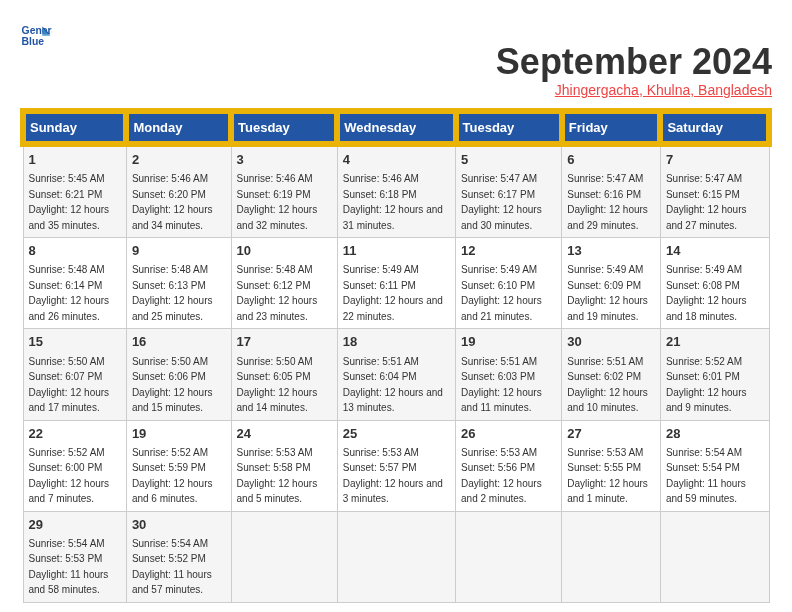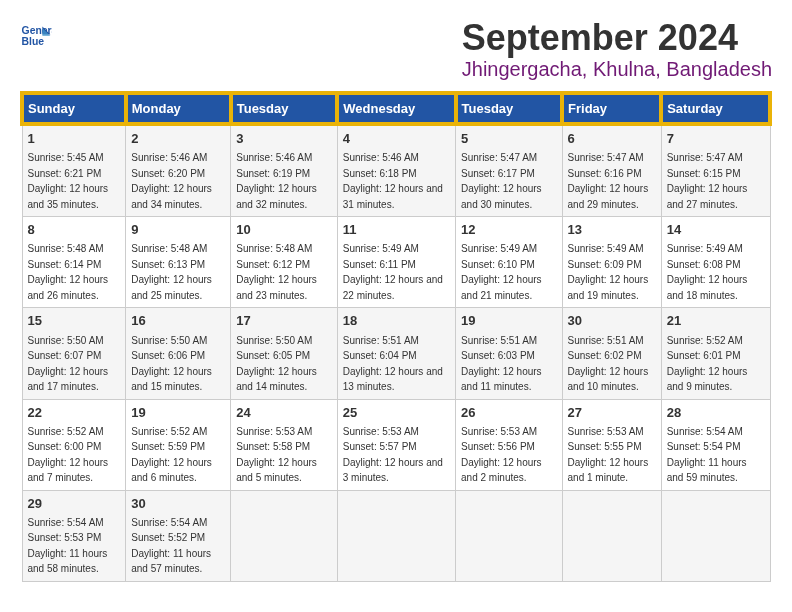--- a/index.html
+++ b/index.html
@@ -19,46 +19,48 @@
     .logo {
       display: flex;
       align-items: center;
       gap: 4px;
     }
     .logo-icon {
       width: 32px;
       height: 32px;
     }
     .title-area {
-      text-align: left;
+      text-align: right;
+      margin-top: 24px;
     }
     .month-title {
       font-size: 36px;
       font-weight: bold;
       color: #333;
       line-height: 1;
     }
     .location {
-      font-size: 20px;
-      color: #701a75;
+      font-size: 14px;
+      color: #ef4444;
       margin-top: 2px;
+      text-decoration: underline;
     }
     table {
       width: 100%;
       border-collapse: collapse;
       font-size: 10.5px;
     }
     thead th {
       background-color: #2255a4;
       color: #fff;
       padding: 6px 4px;
       text-align: left;
       font-size: 13px;
       font-weight: bold;
-      border: 4px solid #eab308;
+      border: 6px solid #eab308;
     }
     tbody td {
       border: 1px solid #ccc;
       vertical-align: top;
       padding: 4px 5px;
       height: 80px;
       color: #333;
       line-height: 1.4;
     }
     tbody tr:nth-child(odd) td {

